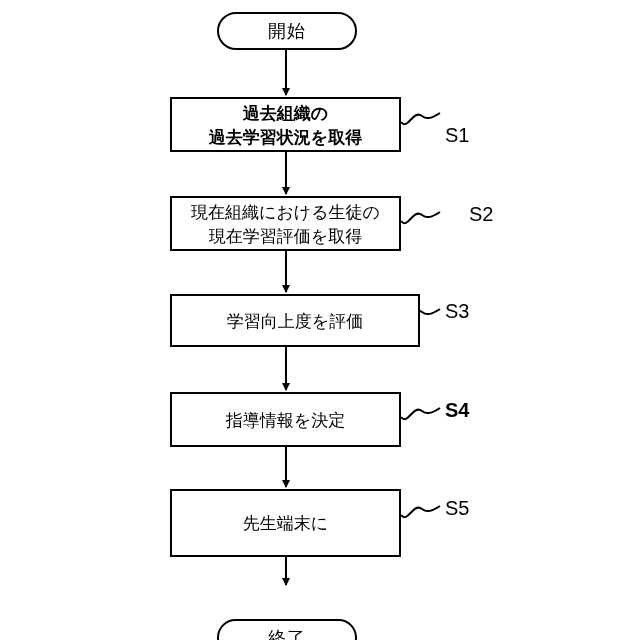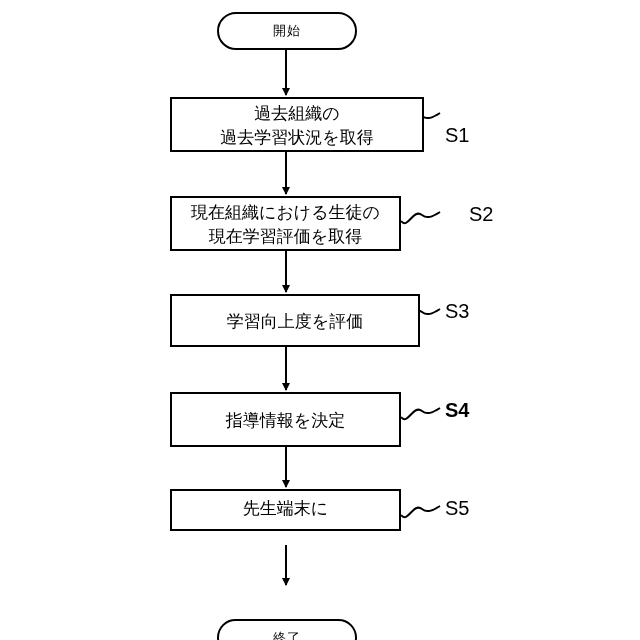--- a/index.html
+++ b/index.html
@@ -15,21 +15,21 @@
     position:absolute;left:0;top:0;width:640px;height:640px;
     pointer-events:none;
   }
   .terminal{
     position:absolute;
     box-sizing:border-box;
     border:2.5px solid #000;
     border-radius:20px;
     background:#fff;
     display:flex;align-items:center;justify-content:center;
-    font-size:13px;
+    font-size:18px;
     letter-spacing:1px;
   }
   .process{
     position:absolute;
     box-sizing:border-box;
     border:2.5px solid #000;
     background:#fff;
     display:flex;flex-direction:column;align-items:center;justify-content:center;
     font-size:17px;
     line-height:24px;
@@ -66,21 +66,21 @@
       <path d="M401,318 c7,9 12,-13 21,-6 c5,4 10,2 18,-3"></path>
       <path d="M401,417 c7,9 12,-13 21,-6 c5,4 10,2 18,-3"></path>
       <path d="M401,515 c7,9 12,-13 21,-6 c5,4 10,2 18,-3"></path>
     </g>
   </svg>
 
   <div class="terminal" style="left:217px;top:12px;width:140px;height:38px;">
     <span>開始</span>
   </div>
 
-  <div class="process" style="left:170px;top:97px;width:254px;height:55px;">
+  <div class="process" style="left:170px;top:97px;width:231px;height:55px;font-weight:bold;">
     <span>過去組織の</span>
     <span>過去学習状況を取得</span>
   </div>
   <div class="step-label" style="left:445px;top:104px;margin-top:20px;">S1</div>
 
   <div class="process" style="left:170px;top:196px;width:231px;height:55px;">
     <span>現在組織における生徒の</span>
     <span>現在学習評価を取得</span>
   </div>
   <div class="step-label" style="left:445px;top:203px;margin-left:24px;">S2</div>
@@ -88,21 +88,21 @@
   <div class="process" style="left:170px;top:294px;width:250px;height:53px;">
     <span>学習向上度を評価</span>
   </div>
   <div class="step-label" style="left:445px;top:300px;">S3</div>
 
   <div class="process" style="left:170px;top:392px;width:231px;height:55px;">
     <span>指導情報を決定</span>
   </div>
   <div class="step-label" style="left:445px;top:399px;font-weight:bold;">S4</div>
 
-  <div class="process" style="left:170px;top:489px;width:231px;height:42px;font-family:Liberation Mono, monospace;">
+  <div class="process" style="left:170px;top:489px;width:231px;height:68px;">
     <span>先生端末に</span>
   </div>
   <div class="step-label" style="left:445px;top:497px;">S5</div>
 
   <div class="terminal" style="left:217px;top:587px;width:140px;height:37px;margin-top:32px;">
     <span>終了</span>
   </div>
 
 </div>
 

